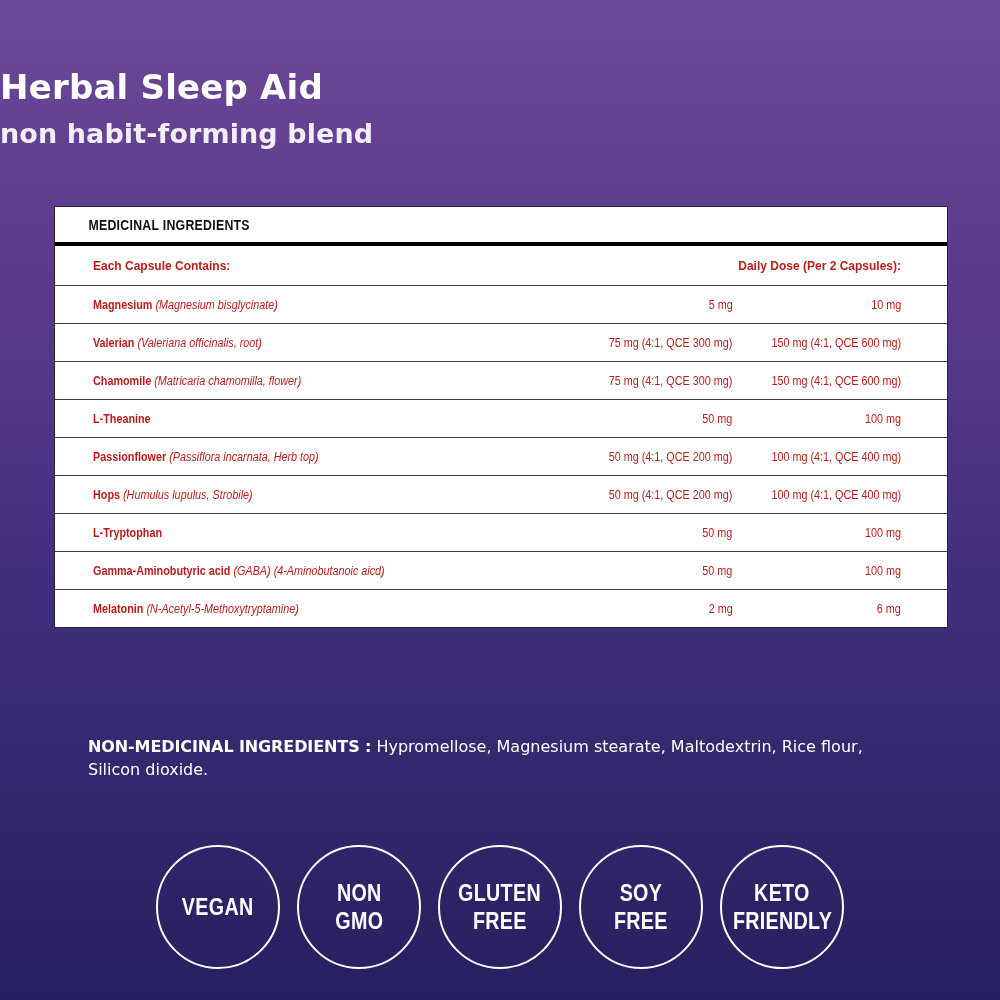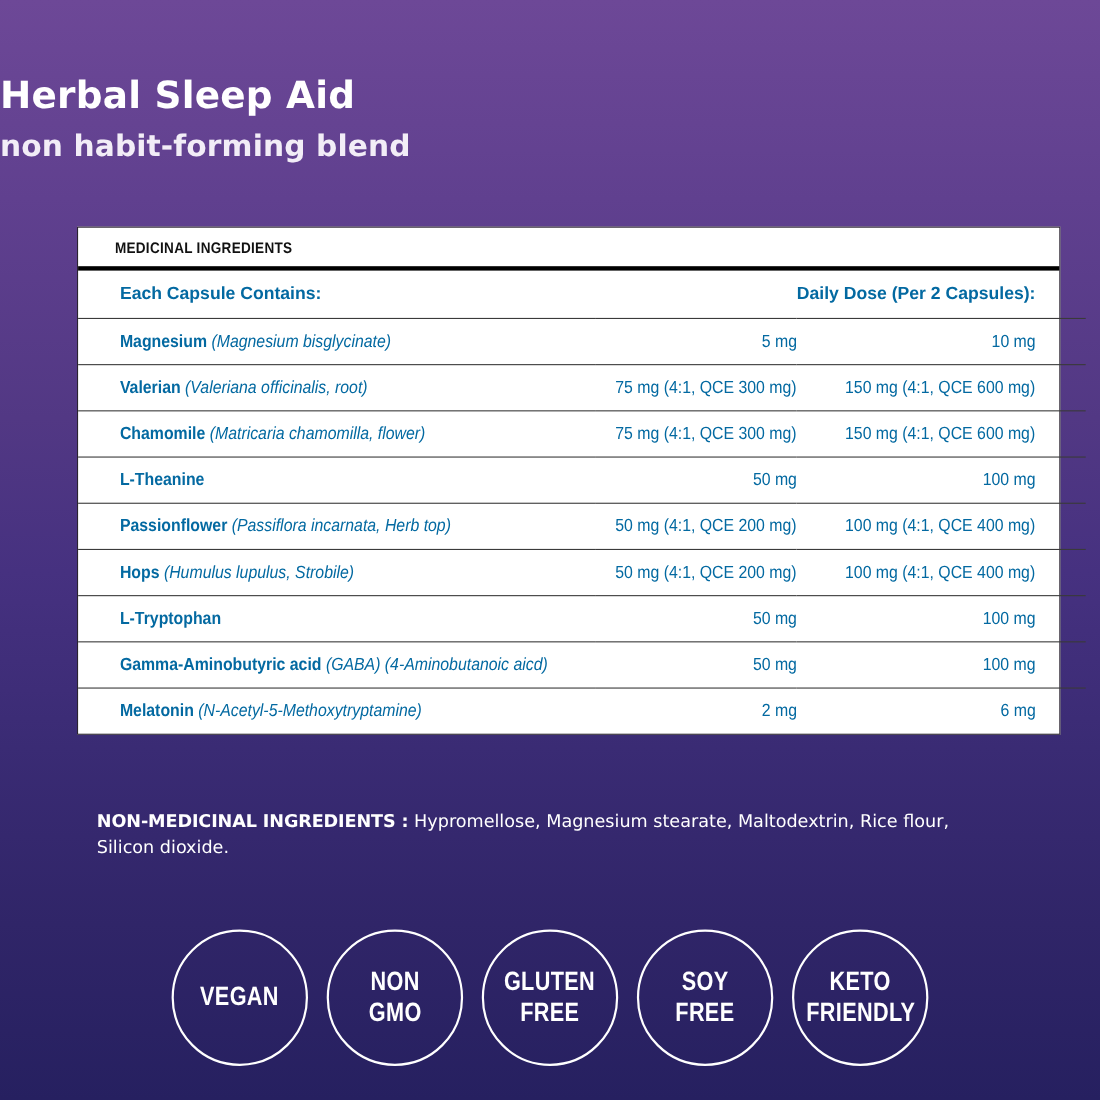--- a/index.html
+++ b/index.html
@@ -37,21 +37,21 @@
     font-weight: 700;
     font-size: 27px;
     color: #f2edf7;
     margin-top: 12px;
     letter-spacing: 0.1px;
   }
 
   
   .panel {
     position: absolute;
-    left: 70px;
+    left: 54px;
     top: 206px;
     width: 894px;
     background: #ffffff;
     border: 1.5px solid #2a2330;
   }
 
   .panel-head {
     padding: 10px 0 9px 38px;
     font-family: "Liberation Sans Narrow", "Liberation Sans", sans-serif;
     font-weight: 700;
@@ -61,22 +61,22 @@
     transform: scaleX(0.88);
     transform-origin: left center;
   }
 
   .head-rule { height:4px; background:#000000; }
 
   .table { width:100%; border-collapse:collapse; }
 
   .table td {
     font-family: "Liberation Sans Narrow", "Liberation Sans", sans-serif;
-    font-size: 16px;
-    color: #0369a1;
+    font-size: 12px;
+    color: #b91c1c;
     padding: 12px 0 11px 0;
     vertical-align: middle;
     white-space: nowrap;
   }
 
   .table tr.colhead td { font-weight:700; padding-top:13px; padding-bottom:12px; }
 
   .table tr.row td { border-top: 1.6px solid #3a3a3a; }
 
   

